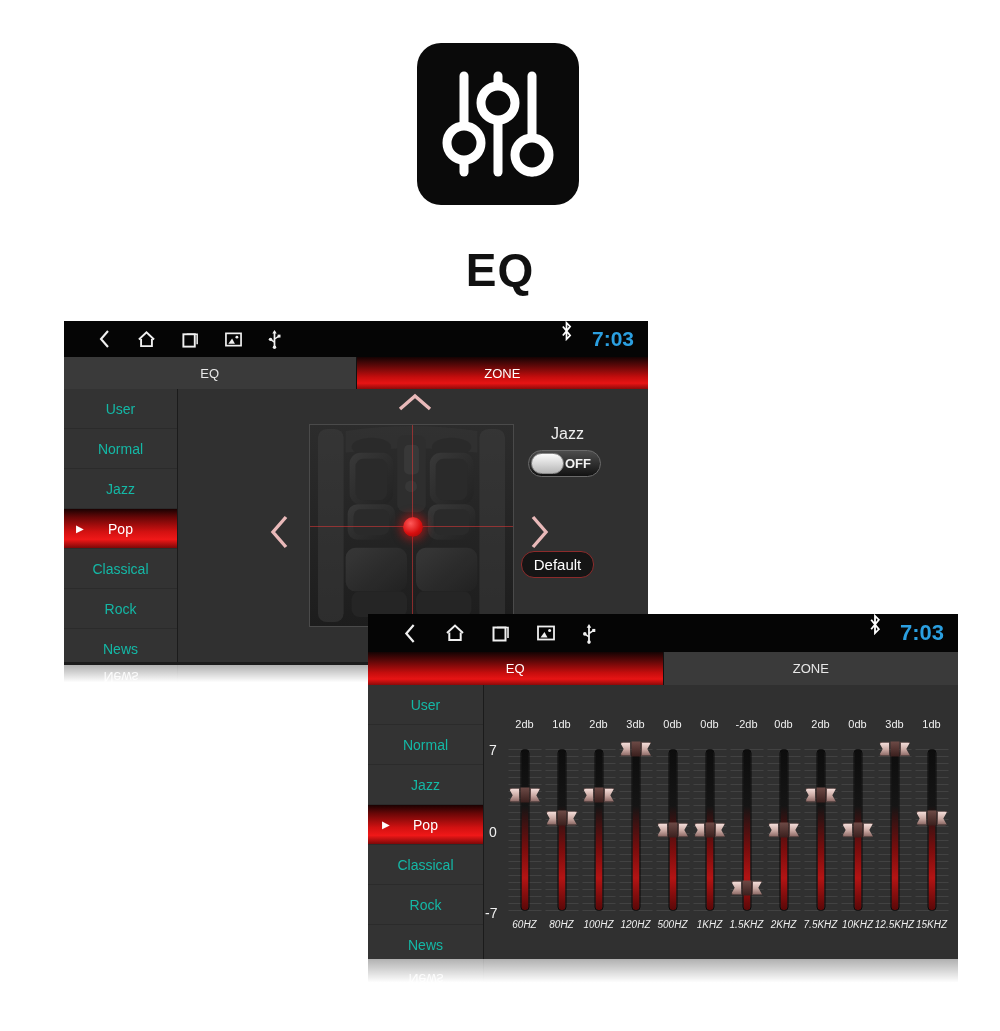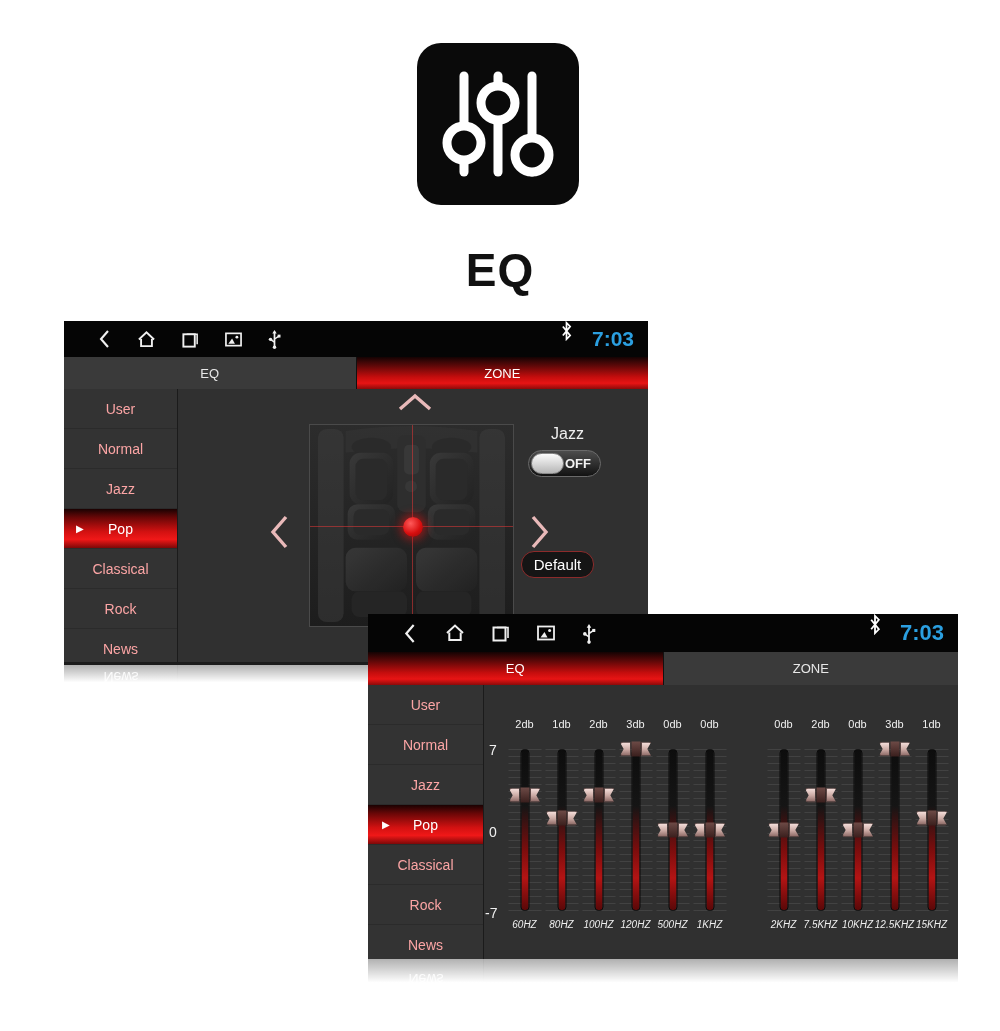--- a/index.html
+++ b/index.html
@@ -48,21 +48,21 @@
   .tab.active {
     background: linear-gradient(to bottom, #140303 0%, #5a0808 26%, #c30d0d 62%, #e81414 82%, #8d0a0a 100%);
     color: #fff;
   }
 
   
   .presets { position: absolute; background: #333333; border-right: 1px solid #1b1b1b; }
   .preset {
     position: relative; width: 100%;
     display: flex; align-items: center; justify-content: center;
-    color: #fca5a5;
+    color: #14b8a6;
     border-bottom: 1px solid #2b2b2b;
   }
   .preset.active {
     background: linear-gradient(to bottom, #1a0202 0%, #6a0707 22%, #d21111 58%, #f01818 78%, #7c0808 100%);
     color: #fff;
   }
   .preset .caret { position: absolute; color: #fff; }
 
   .panel-body { position: absolute; background: #303030; }
 
@@ -506,20 +506,31 @@
         <div class="eq-db" style="top: 33px; font-size: 11px;">0db</div>
         <div class="eq-ticks" style="top: 64px; height: 162px; width: 33px; background: repeating-linear-gradient(rgba(255, 255, 255, 0.086) 0px, rgba(255, 255, 255, 0.086) 1px, transparent 1px, transparent 7px);"></div>
         <div class="eq-track" style="top: 64px; height: 162px;"></div>
         <div class="eq-thumb" style="top: 145px;">
           <div class="half l"></div>
           <div class="mid"></div>
           <div class="half r"></div>
         </div>
         <div class="eq-hz" style="top: 234px; font-size: 10px;">1KHZ</div>
       </div>
+      <div class="eq-col" style="left: 244px; width: 37px;">
+        <div class="eq-db" style="top: 33px; font-size: 11px;">-2db</div>
+        <div class="eq-ticks" style="top: 64px; height: 162px; width: 33px; background: repeating-linear-gradient(rgba(255, 255, 255, 0.086) 0px, rgba(255, 255, 255, 0.086) 1px, transparent 1px, transparent 7px);"></div>
+        <div class="eq-track" style="top: 64px; height: 162px;"></div>
+        <div class="eq-thumb" style="top: 202.857px;">
+          <div class="half l"></div>
+          <div class="mid"></div>
+          <div class="half r"></div>
+        </div>
+        <div class="eq-hz" style="top: 234px; font-size: 10px;">1.5KHZ</div>
+      </div>
       <div class="eq-col" style="left: 281px; width: 37px;">
         <div class="eq-db" style="top: 33px; font-size: 11px;">0db</div>
         <div class="eq-ticks" style="top: 64px; height: 162px; width: 33px; background: repeating-linear-gradient(rgba(255, 255, 255, 0.086) 0px, rgba(255, 255, 255, 0.086) 1px, transparent 1px, transparent 7px);"></div>
         <div class="eq-track" style="top: 64px; height: 162px;"></div>
         <div class="eq-thumb" style="top: 145px;">
           <div class="half l"></div>
           <div class="mid"></div>
           <div class="half r"></div>
         </div>
         <div class="eq-hz" style="top: 234px; font-size: 10px;">2KHZ</div>

